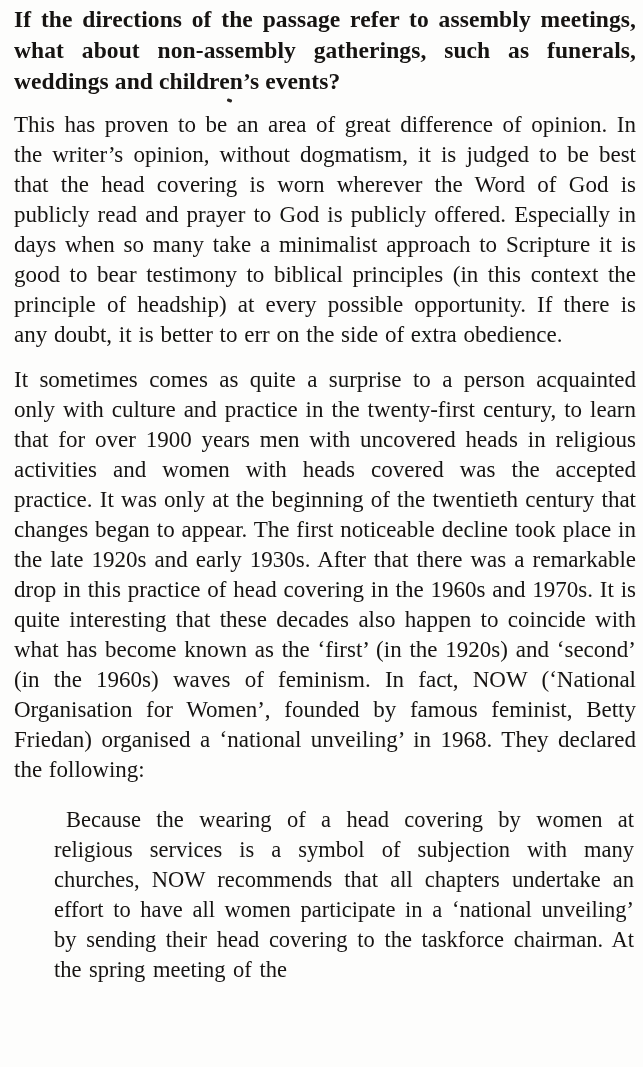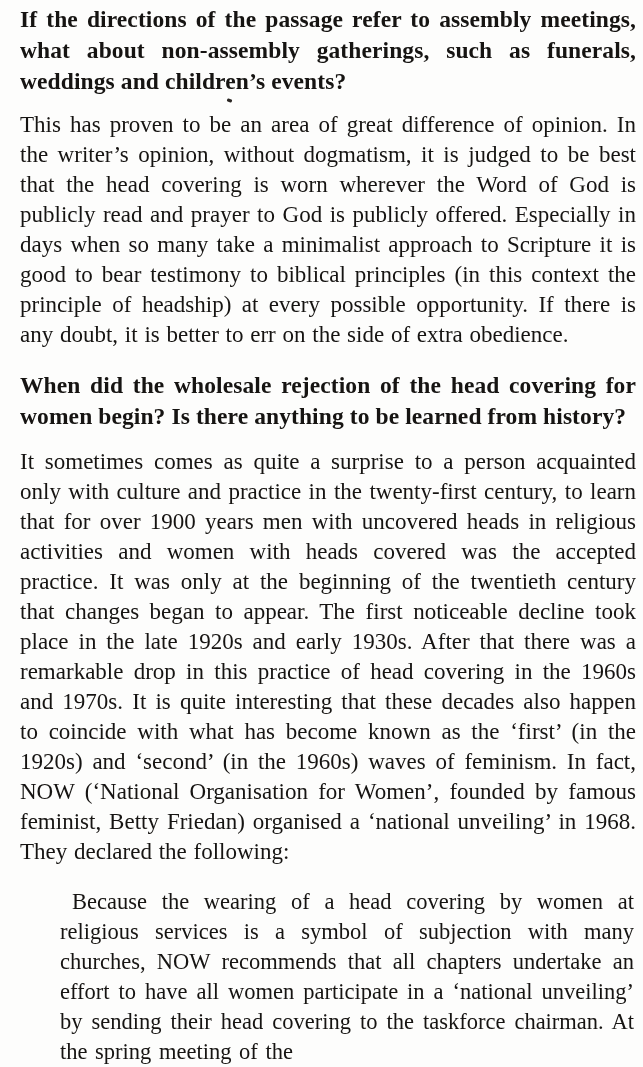--- a/index.html
+++ b/index.html
@@ -12,21 +12,21 @@
     overflow: hidden;
     background: #fdfdfc;
     font-family: "Liberation Serif", "DejaVu Serif", serif;
     color: #161412;
     position: relative;
   }
   .page {
     box-sizing: border-box;
     width: 643px;
     height: 901px;
-    padding: 4px 7px 0 20px;
+    padding: 4px 7px 0 14px;
     position: relative;
   }
   .question {
     font-size: 23.5px;
     line-height: 31px;
     font-weight: 700;
     margin: 0 0 13px 0;
     text-align: justify;
     letter-spacing: 0.1px;
   }
@@ -64,19 +64,18 @@
 <body>
 
 <div class="page">
 
   <h2 class="question">If the directions of the passage refer to assembly meetings, what about non-assembly gatherings, such as funerals, weddings and children’s events?</h2>
 
   <div class="speck"></div>
 
   <p class="body-para">This has proven to be an area of great difference of opinion. In the writer’s opinion, without dogmatism, it is judged to be best that the head covering is worn wherever the Word of God is publicly read and prayer to God is publicly offered. Especially in days when so many take a minimalist approach to Scripture it is good to bear testimony to biblical principles (in this context the principle of headship) at every possible opportunity.  If there is any doubt, it is better to err on the side of extra obedience.</p>
 
-  <h2 class="question question-2">When did the wholesale rejection of the head covering for women begin? Is there anything to be learned from history?</h2>
 
   <p class="body-para">It sometimes comes as quite a surprise to a person acquainted only with culture and practice in the twenty-first century, to learn that for over 1900 years men with uncovered heads in religious activities and women with heads covered was the accepted practice. It was only at the beginning of the twentieth century that changes began to appear.  The first noticeable decline took place in the late 1920s and early 1930s. After that there was a remarkable drop in this practice of head covering in the 1960s and 1970s. It is quite interesting that these decades also happen to coincide with what has become known as the ‘first’ (in the 1920s) and ‘second’ (in the 1960s) waves of feminism. In fact, NOW (‘National Organisation for Women’, founded by famous feminist, Betty Friedan) organised a ‘national unveiling’ in 1968. They declared the following:</p>
 
   <blockquote class="block-quote">Because the wearing of a head covering by women at religious services is a symbol of subjection with many churches, NOW recommends that all chapters undertake an effort to have all women participate in a ‘national unveiling’ by sending their head covering to the taskforce chairman. At the spring meeting of the</blockquote>
 
 </div>
 
 </body></html>

